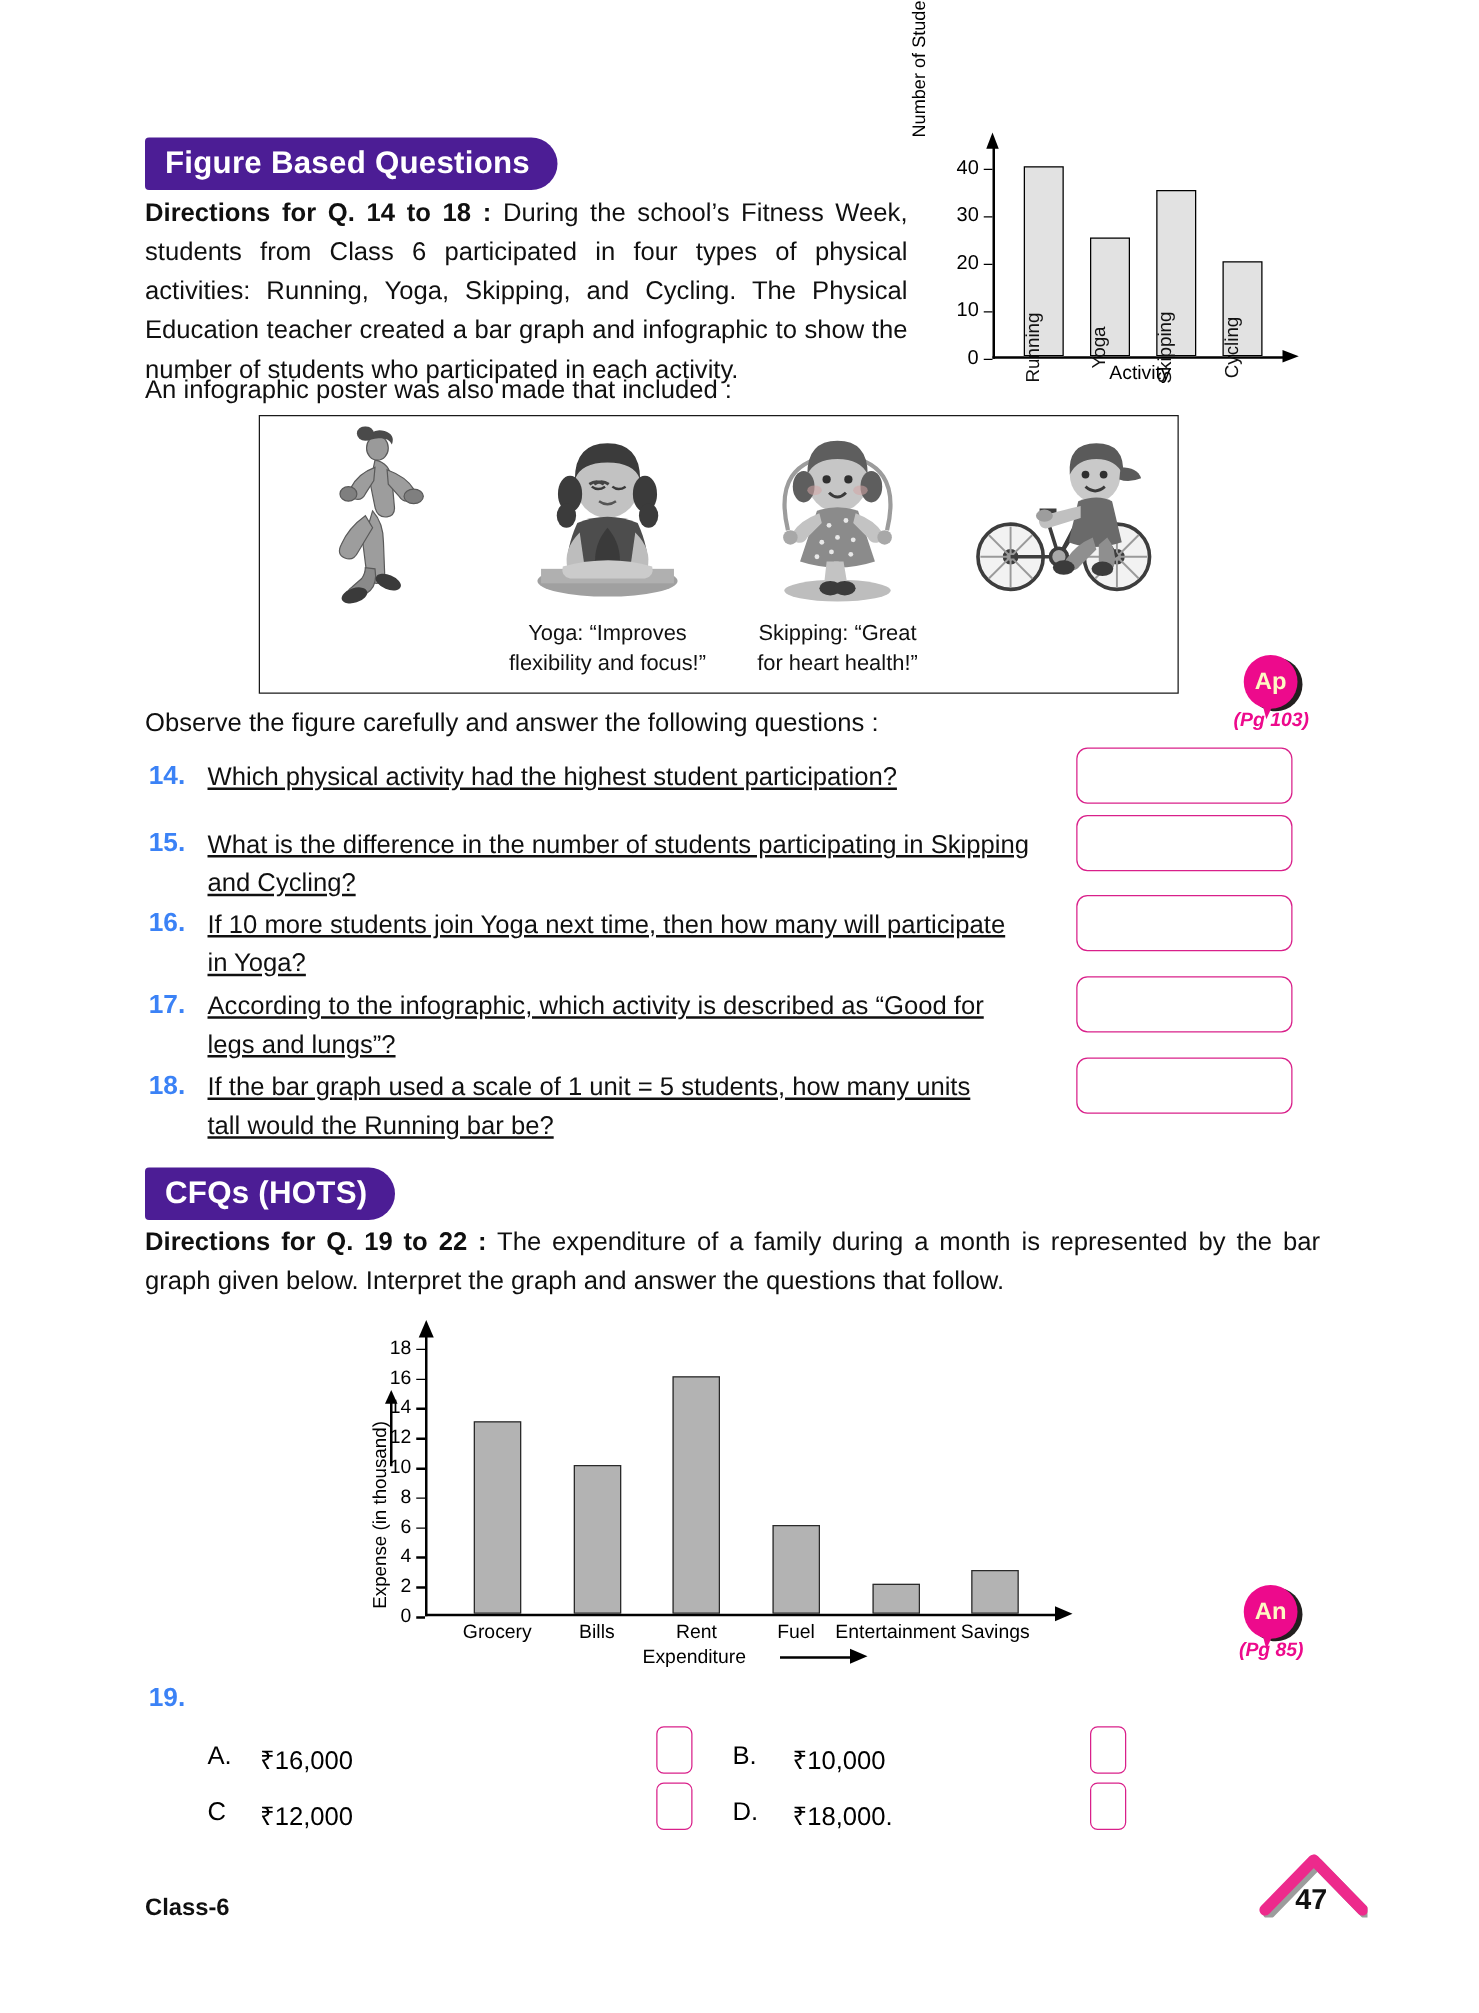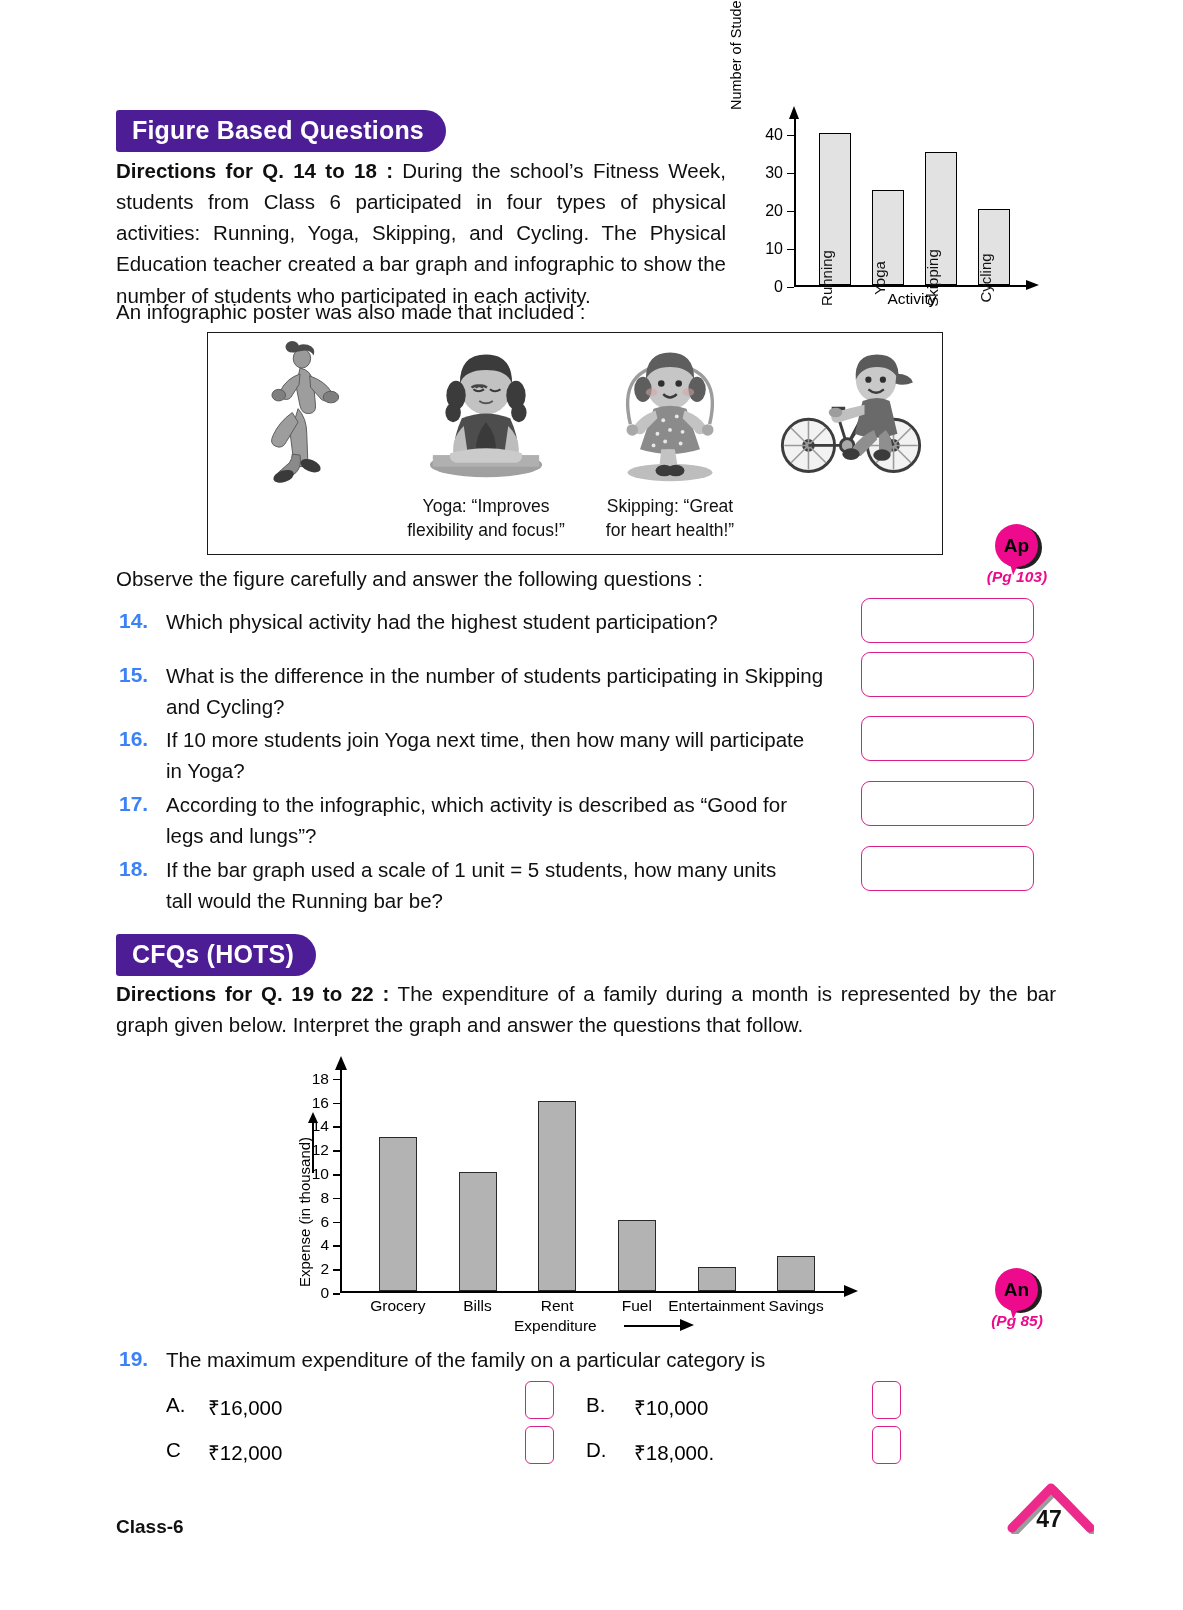--- a/index.html
+++ b/index.html
@@ -89,42 +89,42 @@
     position:absolute;left:0;right:0;top:162px;
     text-align:center;font-size:17.5px;line-height:1.35;color:#111;
   }
 
   
   .qnum{
     position:absolute;
     color:#3b82f6;font-weight:bold;font-size:21px;
   }
   .qtext{
-    position:absolute;font-size:20.5px;line-height:1.5;color:#101010;
+    position:absolute;font-size:20.5px;line-height:1.5;color:#101010;text-decoration:underline;
   }
   .ansbox{
     position:absolute;
     border:1.6px solid #D9208A;border-radius:9px;
     background:#fff;box-sizing:border-box;
   }
 
   
   .badge-wrap{position:absolute;}
   .badge{
     position:relative;width:45px;height:45px;
   }
   .badge .shadow{
     position:absolute;left:4px;top:2px;width:43px;height:43px;
     border-radius:50%;background:#221f1f;
   }
   .badge .disc{
     position:absolute;left:0;top:0;width:43px;height:43px;
     border-radius:50%;background:#ED0A8C;
     display:flex;align-items:center;justify-content:center;
-    color:#000000;font-weight:bold;font-size:19px;
+    color:#fef9c3;font-weight:bold;font-size:19px;
   }
   .badge .tail{
     position:absolute;left:11px;top:33px;
     width:0;height:0;
     border-left:9px solid transparent;
     border-right:4px solid transparent;
     border-top:18px solid #ED0A8C;
     transform:rotate(12deg);
   }
   .badge-pg{
@@ -497,21 +497,20 @@
   <div class="badge-wrap" style="left:995px;top:1268px;">
     <div class="badge">
       <div class="shadow"></div>
       <div class="tail"></div>
       <div class="disc">An</div>
     </div>
     <div class="badge-pg">(Pg 85)</div>
   </div>
 
   <div class="qnum" style="left:119px;top:1347px;">19.</div>
-  <div class="qtext" style="left:166px;top:1345px;width:760px;">The maximum expenditure of the family on a particular category is</div>
 
   <div class="opt-letter" style="left:166px;top:1393px;">A.</div>
   <div class="opt-text" style="left:208px;top:1393px;">₹16,000</div>
   <div class="opt-box" style="left:525px;top:1381px;"></div>
 
   <div class="opt-letter" style="left:586px;top:1393px;">B.</div>
   <div class="opt-text" style="left:634px;top:1393px;">₹10,000</div>
   <div class="opt-box" style="left:872px;top:1381px;"></div>
 
   <div class="opt-letter" style="left:166px;top:1438px;">C</div>

